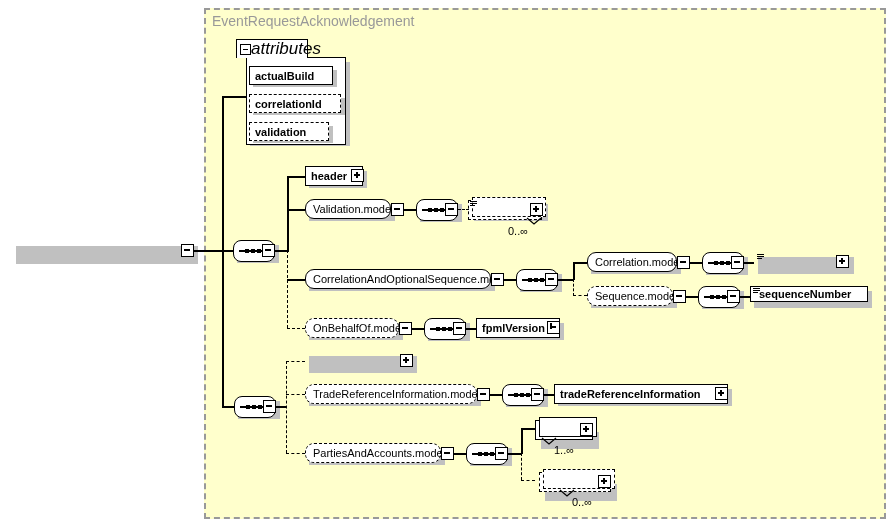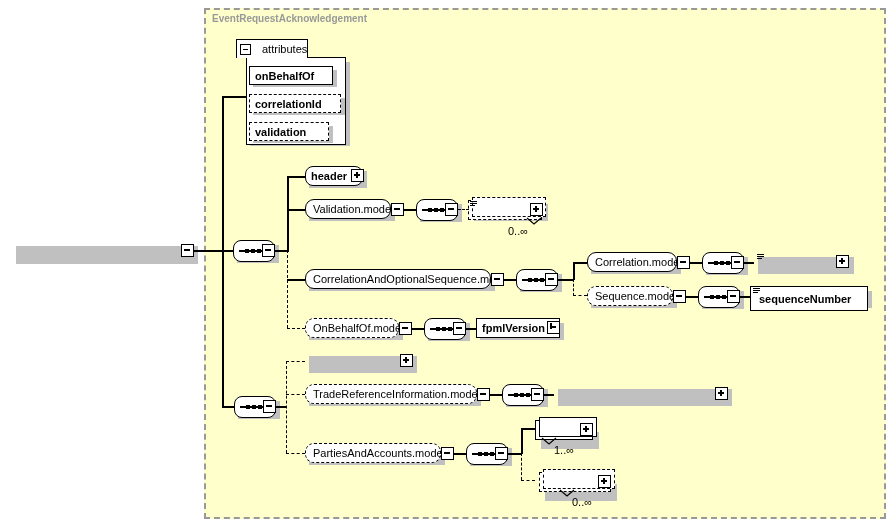--- a/index.html
+++ b/index.html
@@ -15,43 +15,43 @@
   
   .group-box{
     position:absolute;
     background:#ffffcc;
     border:2px dashed #999999;
     box-sizing:border-box;
   }
   .group-title{
     position:absolute;
     color:#999999;
-    font-weight:bold;
-    font-size:10px;
+    font-weight:normal;
+    font-size:14px;
     white-space:nowrap;
   }
 
   
   .attr-panel{
     position:absolute;
     background:#ffffff;
     border:1px solid #000000;
     box-sizing:border-box;
   }
   .attr-tab{
     position:absolute;
     background:#ffffff;
     border:1px solid #000000;
     border-bottom:none;
     box-sizing:border-box;
     display:flex;align-items:center;
     padding-left:3px;
   }
   .attr-tab .lbl{
-    font-size:11px;color:#000;margin-left:11px;
+    font-style:italic;font-size:17px;color:#000;margin-left:0;
   }
 
   
   .pmbox{
     width:11px;height:11px;
     border:1px solid #000;
     background:#fff;
     box-sizing:border-box;
     position:relative;
     flex:0 0 auto;
@@ -197,39 +197,39 @@
 
   <div class="shade" style="left:250px;top:62px;width:100px;height:84px;"></div>
   <div class="attr-panel" style="left:246px;top:57px;width:100px;height:88px;"></div>
   <div class="attr-tab" style="left:236px;top:39px;width:72px;height:19px;">
     <span class="pmbox"></span>
     <span class="lbl">attributes</span>
   </div>
 
   <div class="shade" style="left:253px;top:70px;width:84px;height:17px;"></div>
   <div class="nodebox solid bold" style="left:249px;top:66px;width:84px;height:19px;">
-    <span class="txt">onBehalfOf</span>
+    <span class="txt">actualBuild</span>
   </div>
 
   <div class="shade" style="left:253px;top:98px;width:92px;height:17px;"></div>
   <div class="nodebox dashed bold" style="left:249px;top:94px;width:92px;height:19px;">
     <span class="txt">correlationId</span>
   </div>
 
   <div class="shade" style="left:253px;top:126px;width:80px;height:17px;"></div>
   <div class="nodebox dashed bold" style="left:249px;top:122px;width:80px;height:19px;">
     <span class="txt">validation</span>
   </div>
 
   <div class="ln v" style="left:287px;top:176px;height:76px;"></div>
   <div class="dln v" style="left:287px;top:250px;height:78px;"></div>
 
   <div class="ln h" style="left:287px;top:176px;width:18px;"></div>
   <div class="shade" style="left:309px;top:171px;width:58px;height:17px;"></div>
-  <div class="nodebox solid bold" style="left:305px;top:166px;width:58px;height:20px;border-radius:8px;">
+  <div class="nodebox solid bold" style="left:305px;top:166px;width:58px;height:20px;">
     <span class="txt">header</span>
   </div>
   <div class="ctrl plus" style="left:351px;top:169px;"></div>
 
   <div class="ln h" style="left:287px;top:209px;width:18px;"></div>
   <div class="shade" style="left:309px;top:204px;width:86px;height:17px;"></div>
   <div class="modelbox solid" style="left:305px;top:199px;width:86px;height:20px;">
     <span class="txt">Validation.model</span>
   </div>
   <div class="ctrl" style="left:391px;top:203px;"></div>
@@ -321,21 +321,21 @@
   <div class="seqnode" style="left:698px;top:286px;">
     <span class="bar"></span>
     <span class="d d1"></span>
     <span class="d d2"></span>
     <span class="d d3"></span>
   </div>
   <div class="ctrl" style="left:727px;top:290px;"></div>
 
   <div class="ln h" style="left:740px;top:296px;width:10px;"></div>
   <div class="shade" style="left:754px;top:291px;width:118px;height:17px;"></div>
-  <div class="nodebox solid bold" style="left:750px;top:286px;width:118px;height:25px;">
+  <div class="nodebox solid bold" style="left:750px;top:286px;width:118px;height:16px;">
     <span class="txt" style="padding-left:8px;">sequenceNumber</span>
   </div>
   <span class="typeicon" style="left:753px;top:288px;">
       <i></i>
       <i></i>
       <i></i>
     </span>
 
   <div class="dln h" style="left:287px;top:328px;width:18px;"></div>
   <div class="shade" style="left:309px;top:323px;width:94px;height:17px;"></div>
@@ -391,20 +391,23 @@
   <div class="seqnode" style="left:502px;top:384px;">
     <span class="bar"></span>
     <span class="d d1"></span>
     <span class="d d2"></span>
     <span class="d d3"></span>
   </div>
   <div class="ctrl" style="left:531px;top:388px;"></div>
 
   <div class="ln h" style="left:544px;top:394px;width:10px;"></div>
   <div class="shade" style="left:558px;top:389px;width:174px;height:17px;"></div>
+  <div class="nodebox solid bold" style="left:554px;top:384px;width:174px;height:20px;">
+    <span class="txt">tradeReferenceInformation</span>
+  </div>
   <div class="ctrl plus" style="left:715px;top:387px;"></div>
 
   <div class="dln h" style="left:286px;top:453px;width:19px;"></div>
   <div class="shade" style="left:309px;top:448px;width:136px;height:17px;"></div>
   <div class="modelbox dashed" style="left:305px;top:443px;width:136px;height:20px;">
     <span class="txt">PartiesAndAccounts.model</span>
   </div>
   <div class="ctrl" style="left:441px;top:447px;"></div>
 
   <div class="ln h" style="left:454px;top:453px;width:12px;"></div>

